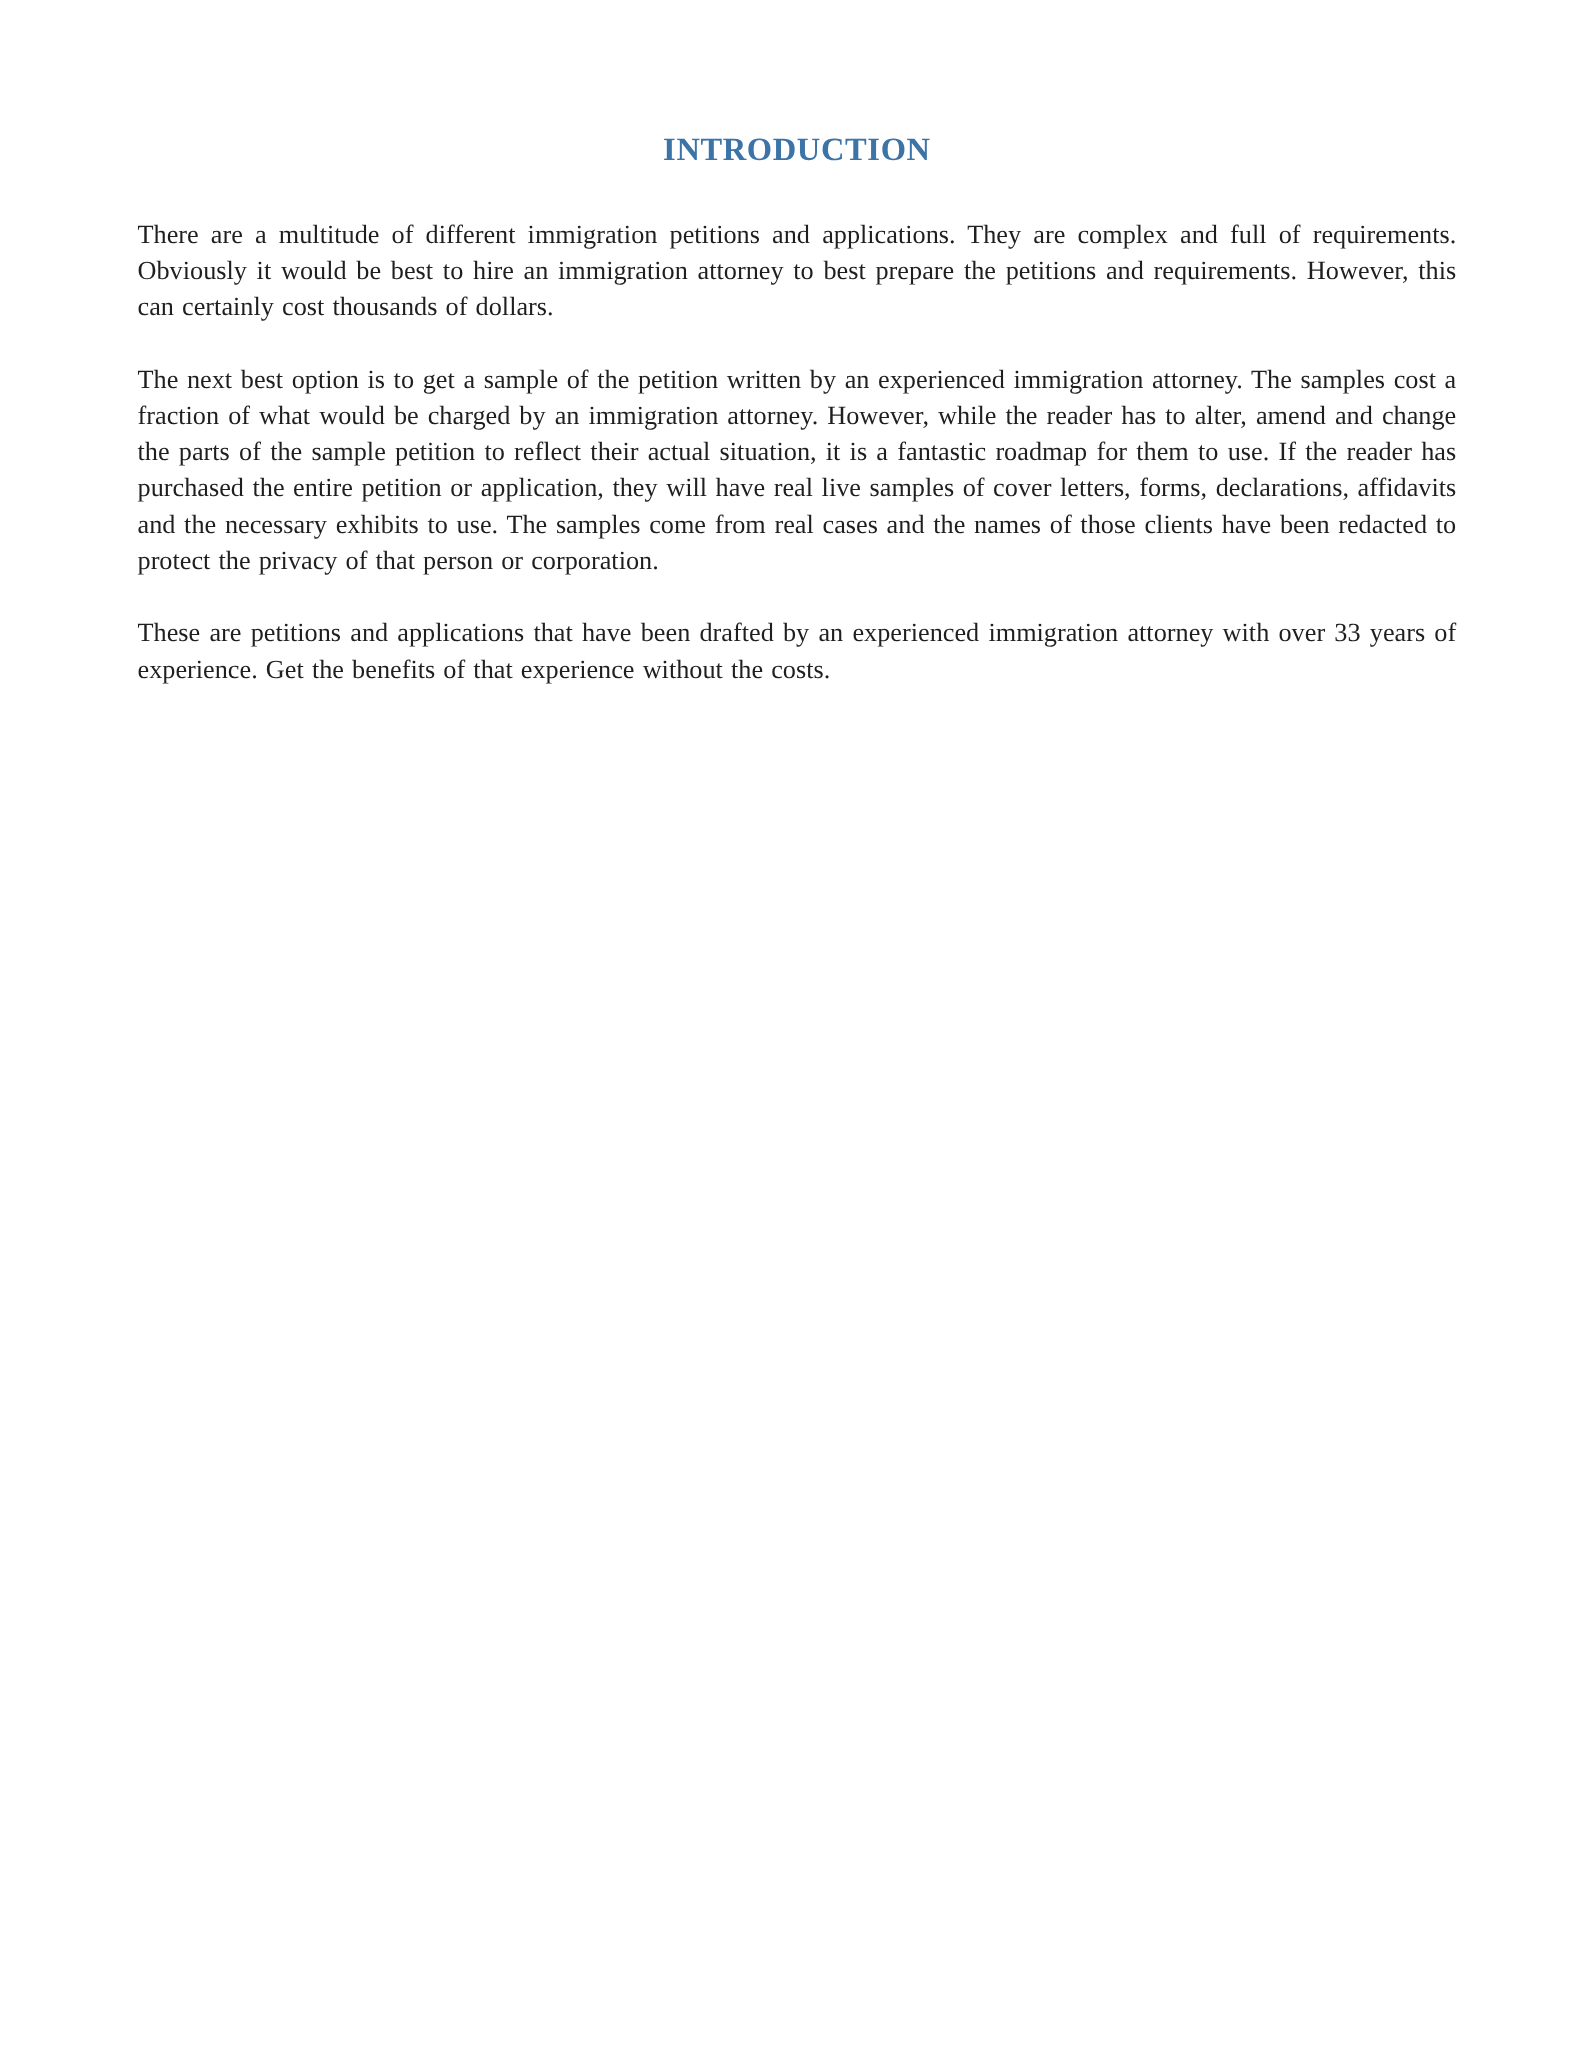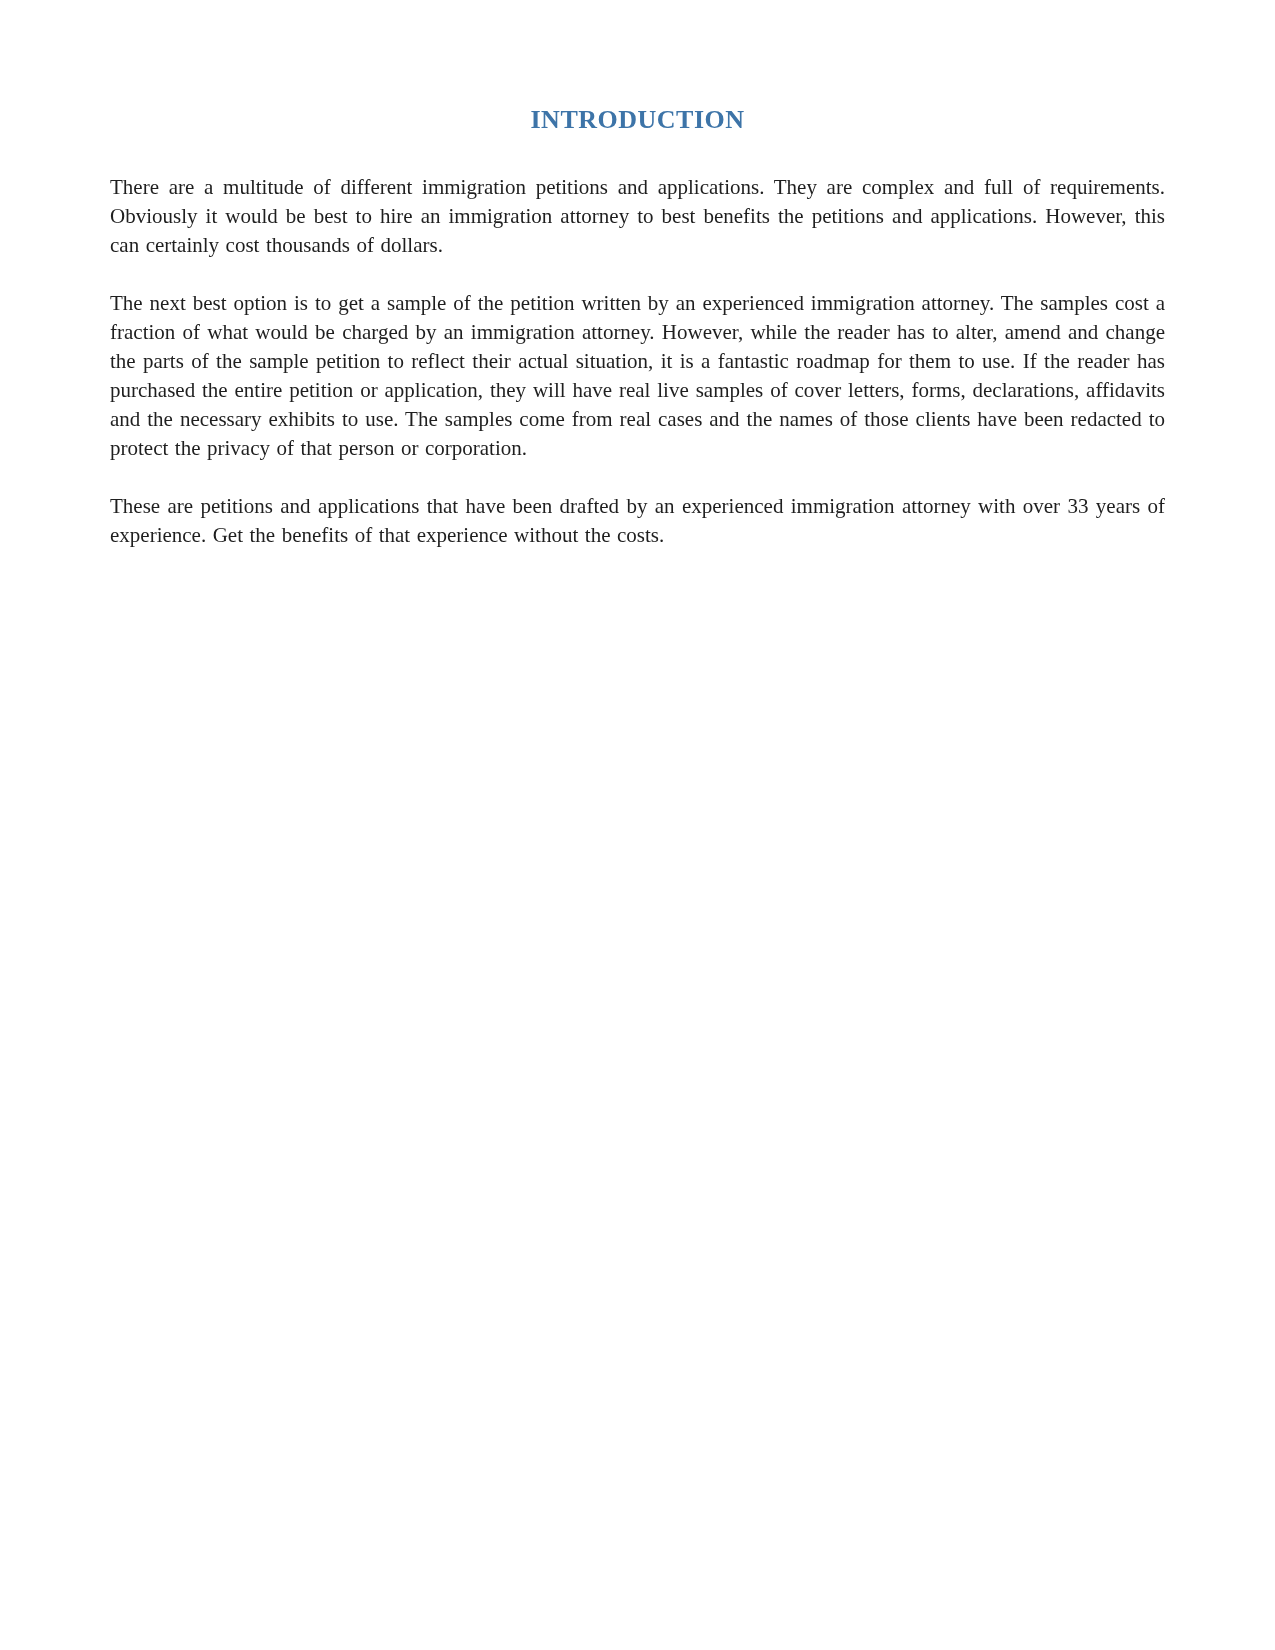--- a/index.html
+++ b/index.html
@@ -38,18 +38,18 @@
     color: #1f1f1f;
     word-spacing: 0.06em;
   }
 </style>
 </head>
 <body>
 
 <div class="page">
   <h1 class="doc-title" style="color: rgb(61, 116, 168);">INTRODUCTION</h1>
 
-  <p class="para">There are a multitude of different immigration petitions and applications. They are complex and full of requirements. Obviously it would be best to hire an immigration attorney to best benefits the petitions and applications. However, this can certainly cost thousands of dollars.</p>
+  <p class="para">There are a multitude of different immigration petitions and applications. They are complex and full of requirements. Obviously it would be best to hire an immigration attorney to best prepare the petitions and requirements. However, this can certainly cost thousands of dollars.</p>
 
   <p class="para">The next best option is to get a sample of the petition written by an experienced immigration attorney. The samples cost a fraction of what would be charged by an immigration attorney. However, while the reader has to alter, amend and change the parts of the sample petition to reflect their actual situation, it is a fantastic roadmap for them to use. If the reader has purchased the entire petition or application, they will have real live samples of cover letters, forms, declarations, affidavits and the necessary exhibits to use. The samples come from real cases and the names of those clients have been redacted to protect the privacy of that person or corporation.</p>
 
   <p class="para">These are petitions and applications that have been drafted by an experienced immigration attorney with over 33 years of experience. Get the benefits of that experience without the costs.</p>
 </div>
 
 </body></html>

